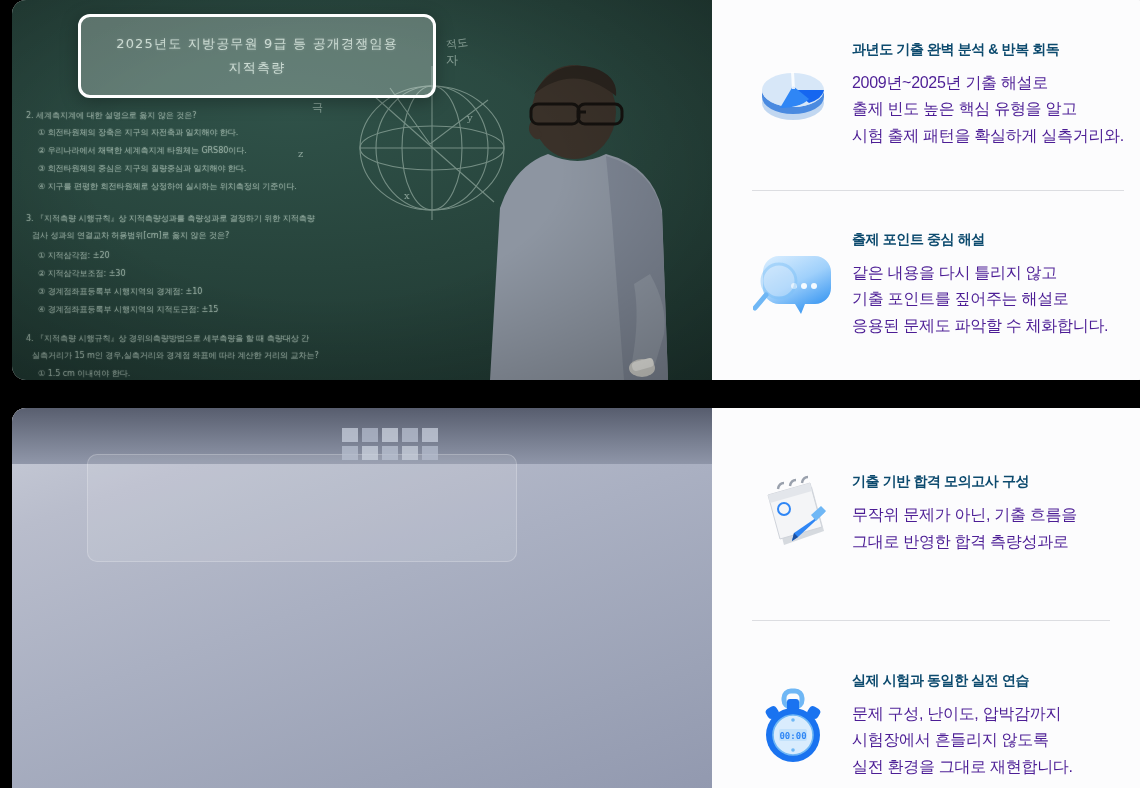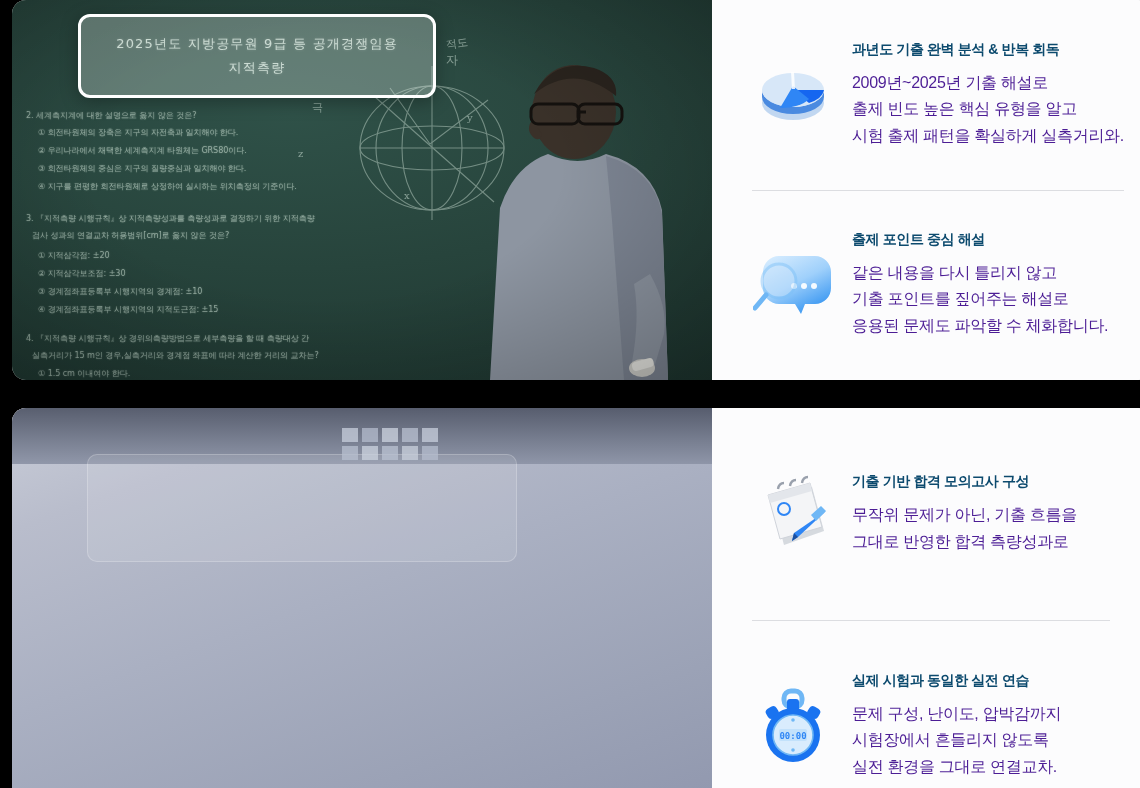--- a/index.html
+++ b/index.html
@@ -365,20 +365,20 @@
             <rect x="25" y="42" width="28" height="12" rx="2" fill="#c2e1fb"></rect>
             <text x="39" y="51.6" text-anchor="middle" font-family="DejaVu Sans Mono, monospace" font-size="9" font-weight="bold" fill="#2f86f5">00:00</text>
             <circle cx="39" cy="33" r="1.8" fill="#6fb7f5"></circle>
             <circle cx="39" cy="63" r="1.8" fill="#6fb7f5"></circle>
           </svg>
         </div>
         <div class="feat-text">
           <div class="feat-title">실제 시험과 동일한 실전 연습</div>
           <div class="feat-line">문제 구성, 난이도, 압박감까지</div>
           <div class="feat-line">시험장에서 흔들리지 않도록</div>
-          <div class="feat-line">실전 환경을 그대로 연결교차.</div>
+          <div class="feat-line">실전 환경을 그대로 재현합니다.</div>
         </div>
       </div>
 
     </div>
   </div>
 
 </div>
 
 </body></html>

